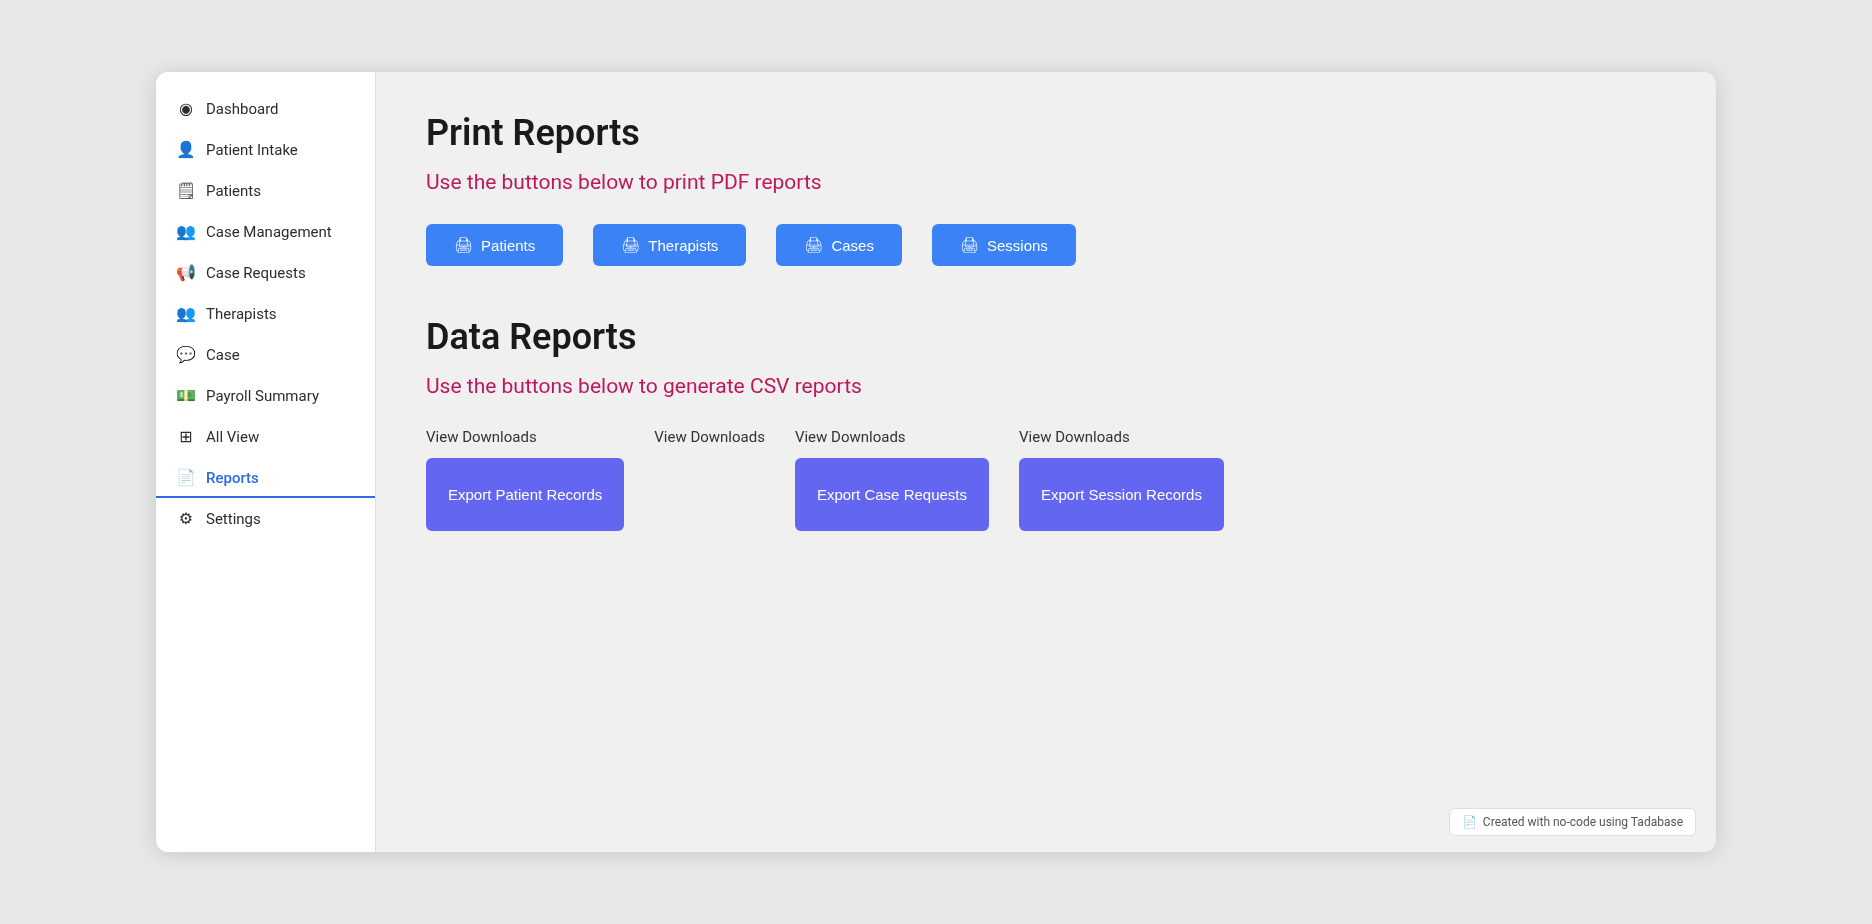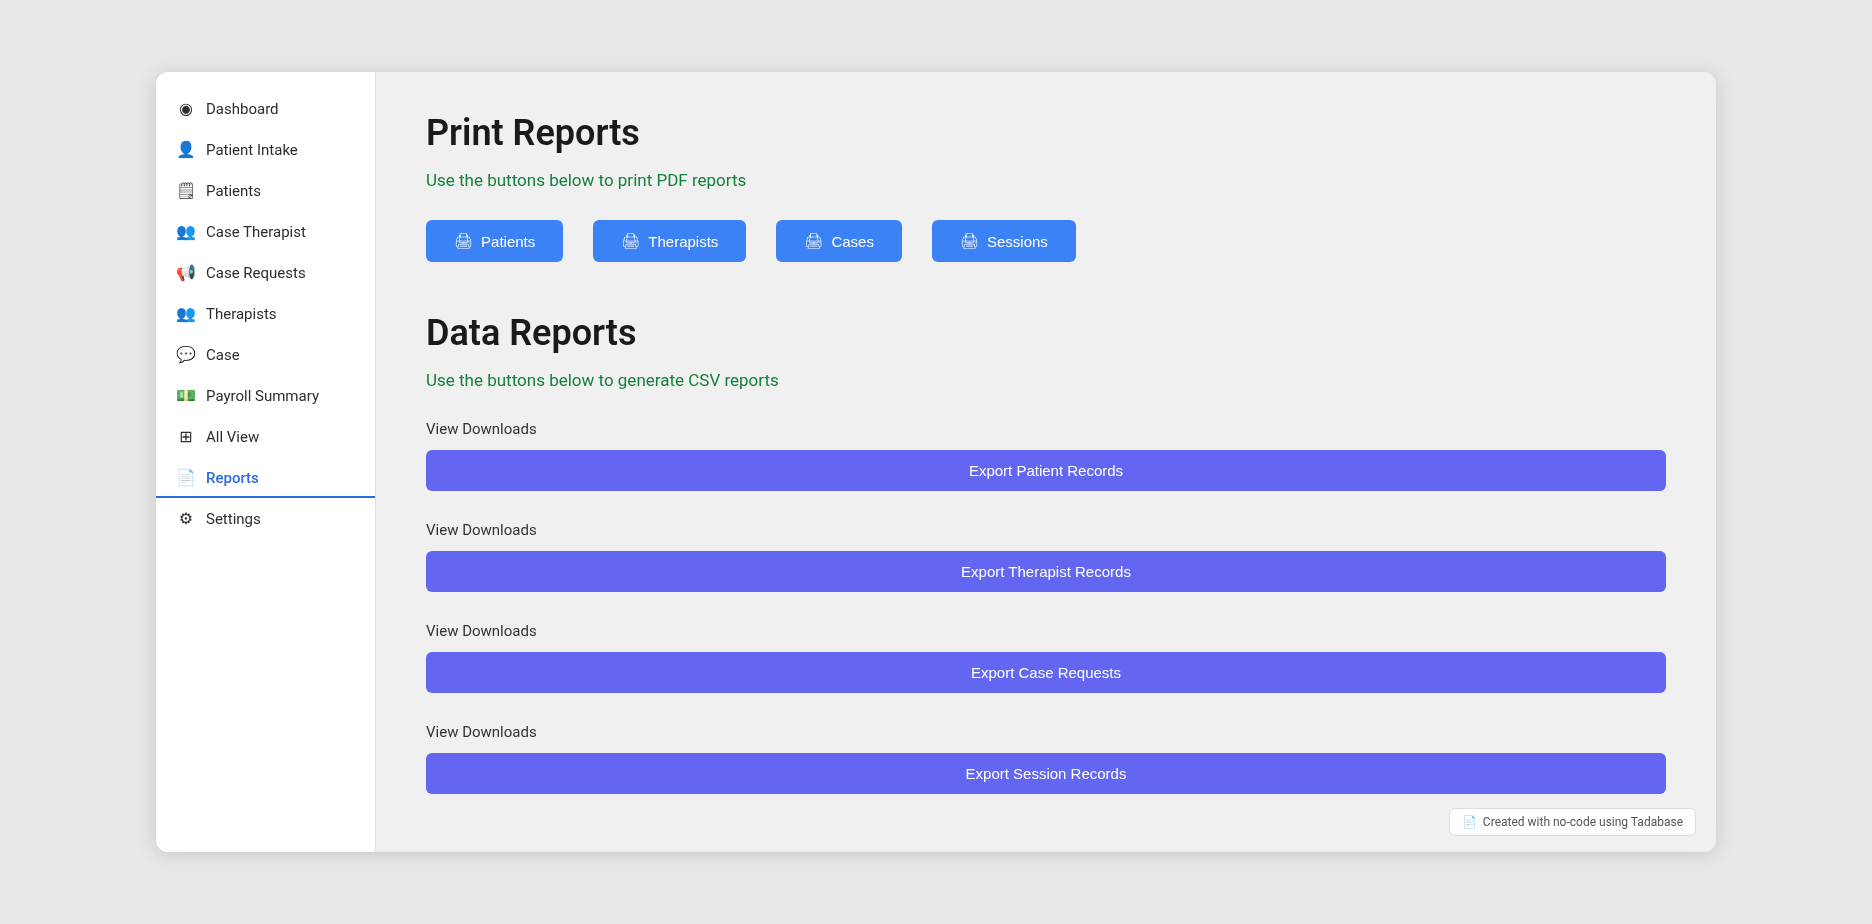--- a/index.html
+++ b/index.html
@@ -74,22 +74,22 @@
       padding: 40px 50px;
       overflow-y: auto;
     }
     .section-title {
       font-size: 36px;
       font-weight: 600;
       color: #1a1a1a;
       margin-bottom: 16px;
     }
     .section-subtitle {
-      font-size: 17px;
-      color: #15803d;
+      font-size: 21px;
+      color: #be185d;
       margin-bottom: 30px;
     }
     .print-buttons-row {
       display: flex;
       gap: 30px;
       margin-bottom: 50px;
       flex-wrap: wrap;
     }
     .btn-print {
       background: #3b82f6;
@@ -105,38 +105,37 @@
       font-weight: 500;
     }
     .data-reports-section {
       margin-top: 26px;
     }
     .export-cards-row {
       display: flex;
       gap: 30px;
       flex-wrap: wrap;
       margin-top: 30px;
-      flex-direction: column;
     }
     .export-card {
       display: flex;
       flex-direction: column;
       gap: 12px;
     }
     .view-downloads-label {
       font-size: 15px;
       color: #333;
       font-weight: 400;
     }
     .btn-export {
       background: #6366f1;
       color: #fff;
       border: none;
       border-radius: 6px;
-      padding: 12px 22px;
+      padding: 28px 22px;
       font-size: 15px;
       cursor: pointer;
       font-weight: 500;
       white-space: nowrap;
     }
     
     .footer-badge {
       position: absolute;
       bottom: 16px;
       right: 20px;
@@ -165,21 +164,21 @@
       <div class="sidebar-item">
         <span class="sidebar-icon">👤</span>
         <span>Patient Intake</span>
       </div>
       <div class="sidebar-item">
         <span class="sidebar-icon">🗒</span>
         <span>Patients</span>
       </div>
       <div class="sidebar-item">
         <span class="sidebar-icon">👥</span>
-        <span>Case Therapist</span>
+        <span>Case Management</span>
       </div>
       <div class="sidebar-item">
         <span class="sidebar-icon">📢</span>
         <span>Case Requests</span>
       </div>
       <div class="sidebar-item">
         <span class="sidebar-icon">👥</span>
         <span>Therapists</span>
       </div>
       <div class="sidebar-item">
@@ -233,21 +232,20 @@
       <h2 class="section-title">Data Reports</h2>
       <p class="section-subtitle">Use the buttons below to generate CSV reports</p>
       <div class="export-cards-row">
 
       <div class="export-card">
             <span class="view-downloads-label">View Downloads</span>
             <button class="btn-export">Export Patient Records</button>
           </div>
           <div class="export-card">
             <span class="view-downloads-label">View Downloads</span>
-            <button class="btn-export">Export Therapist Records</button>
           </div>
           <div class="export-card">
             <span class="view-downloads-label">View Downloads</span>
             <button class="btn-export">Export Case Requests</button>
           </div>
           <div class="export-card">
             <span class="view-downloads-label">View Downloads</span>
             <button class="btn-export">Export Session Records</button>
           </div>
         </div>

